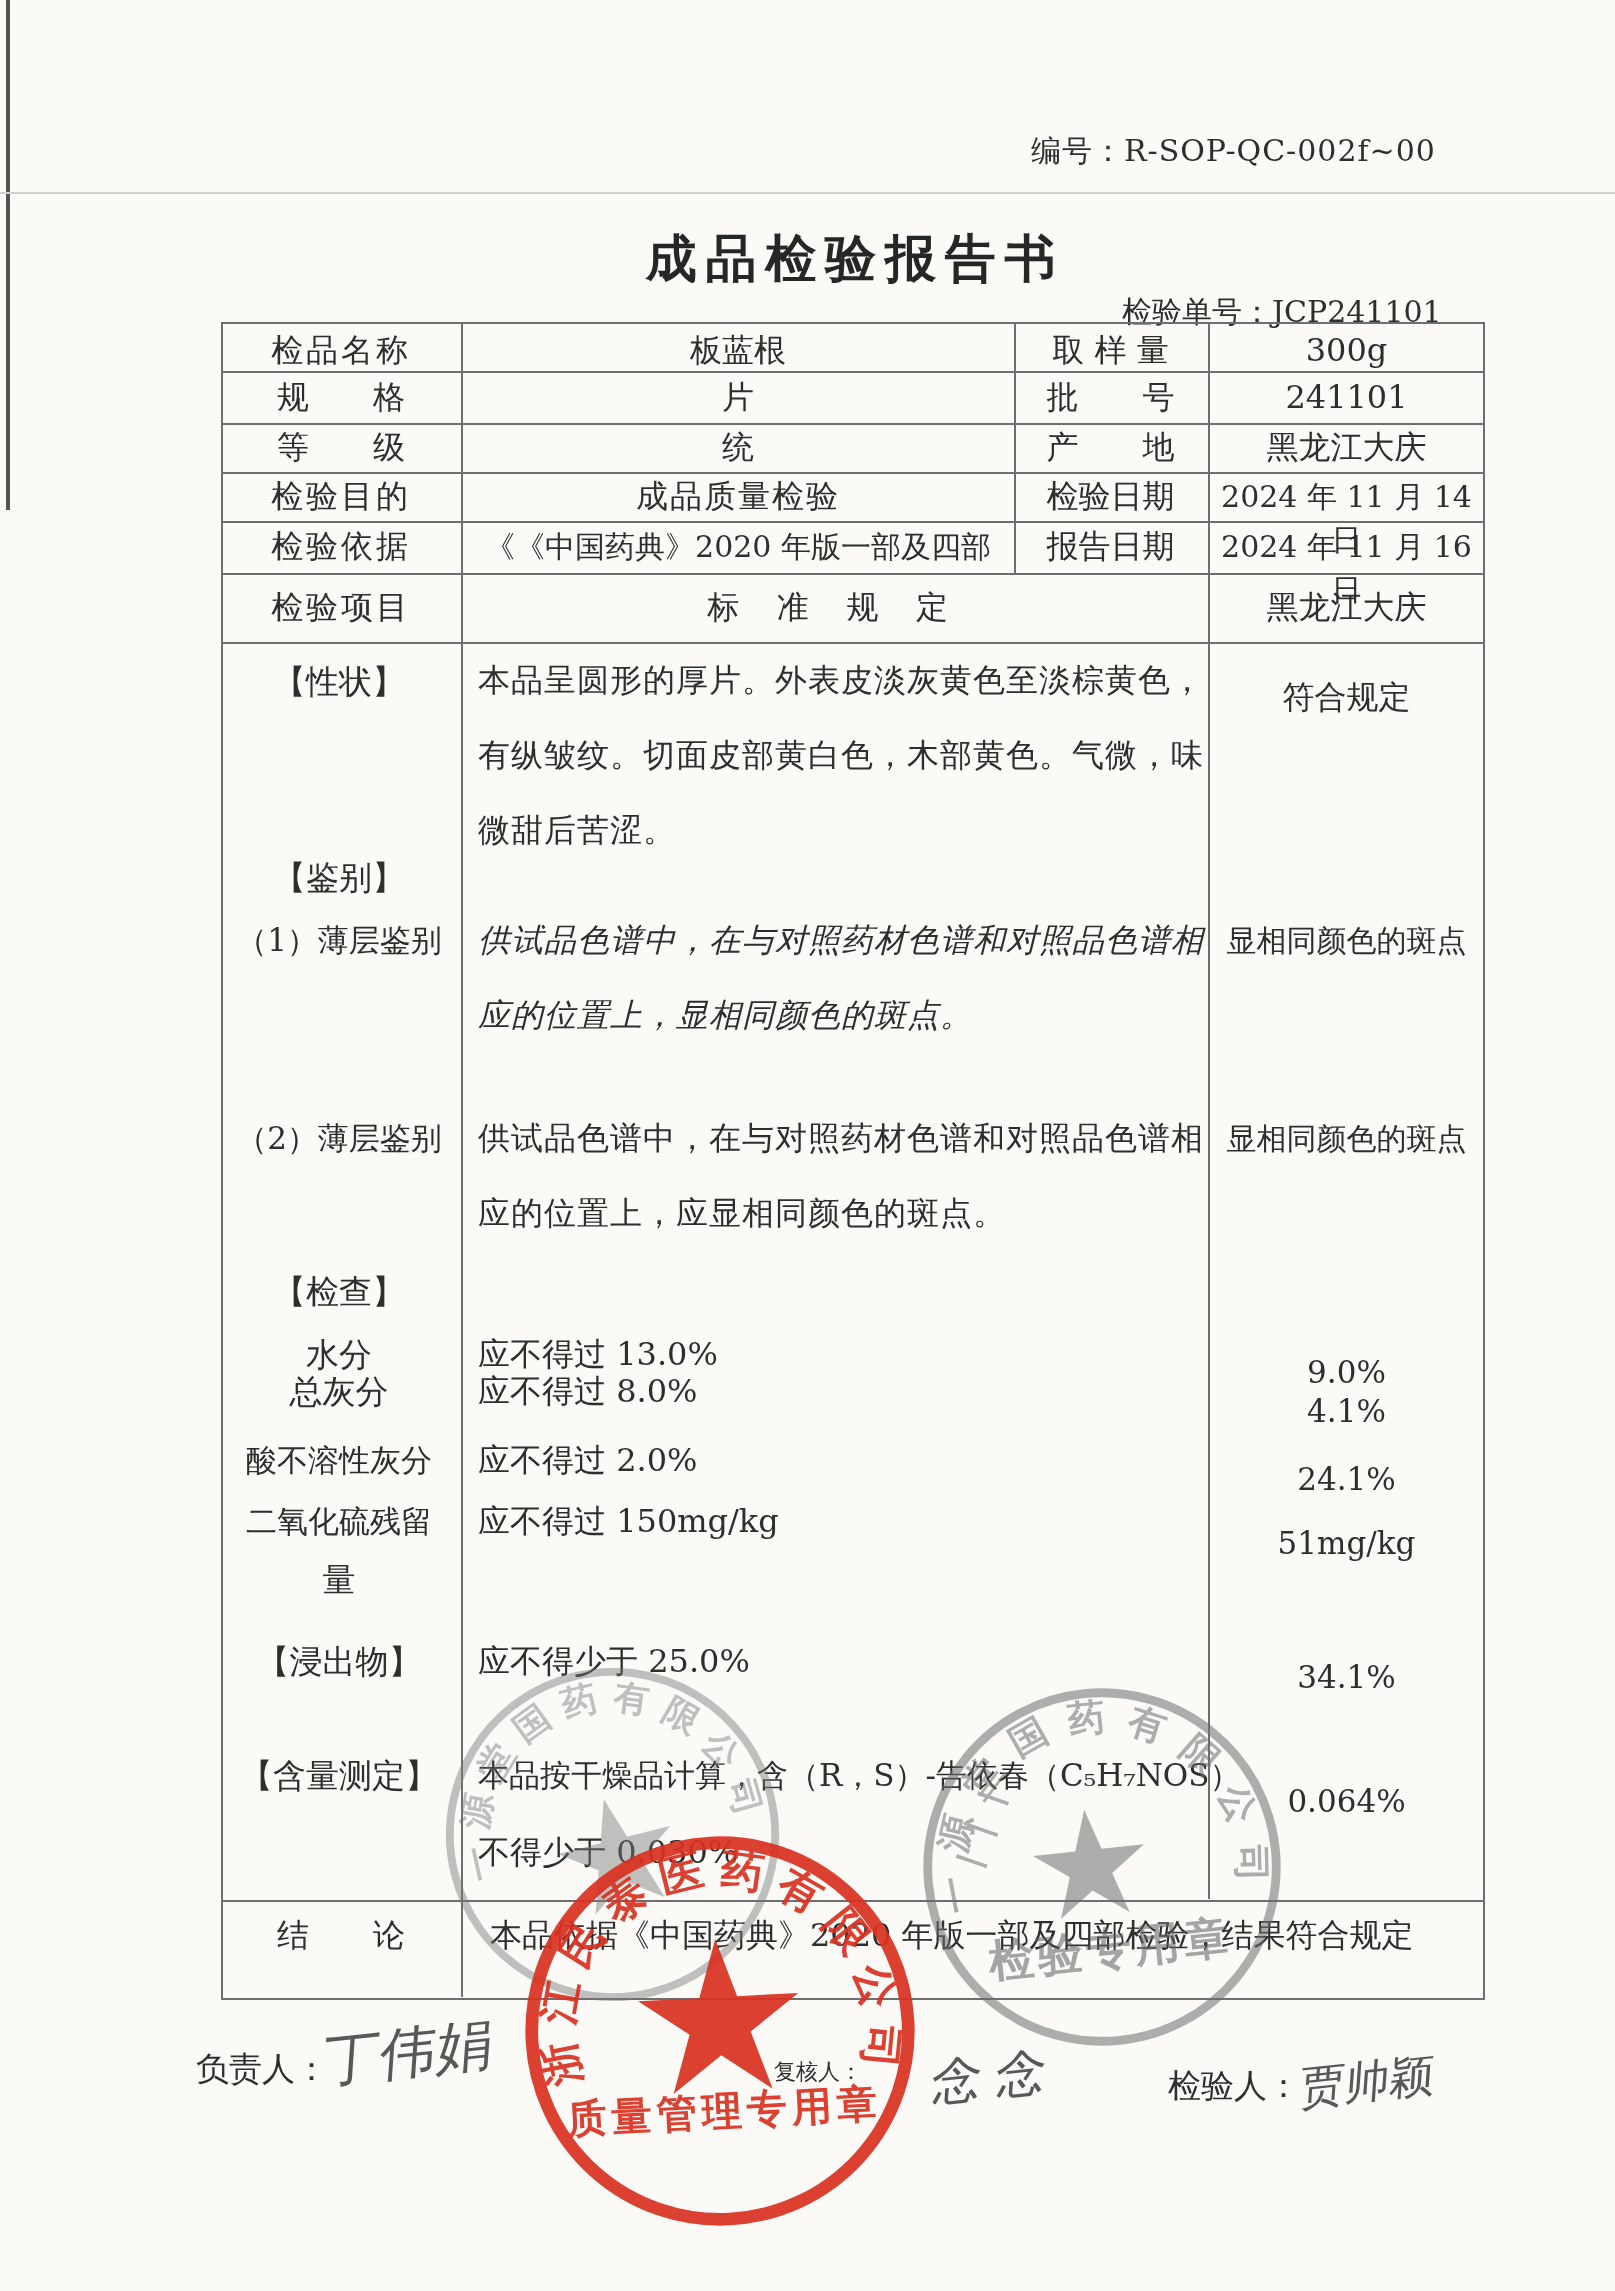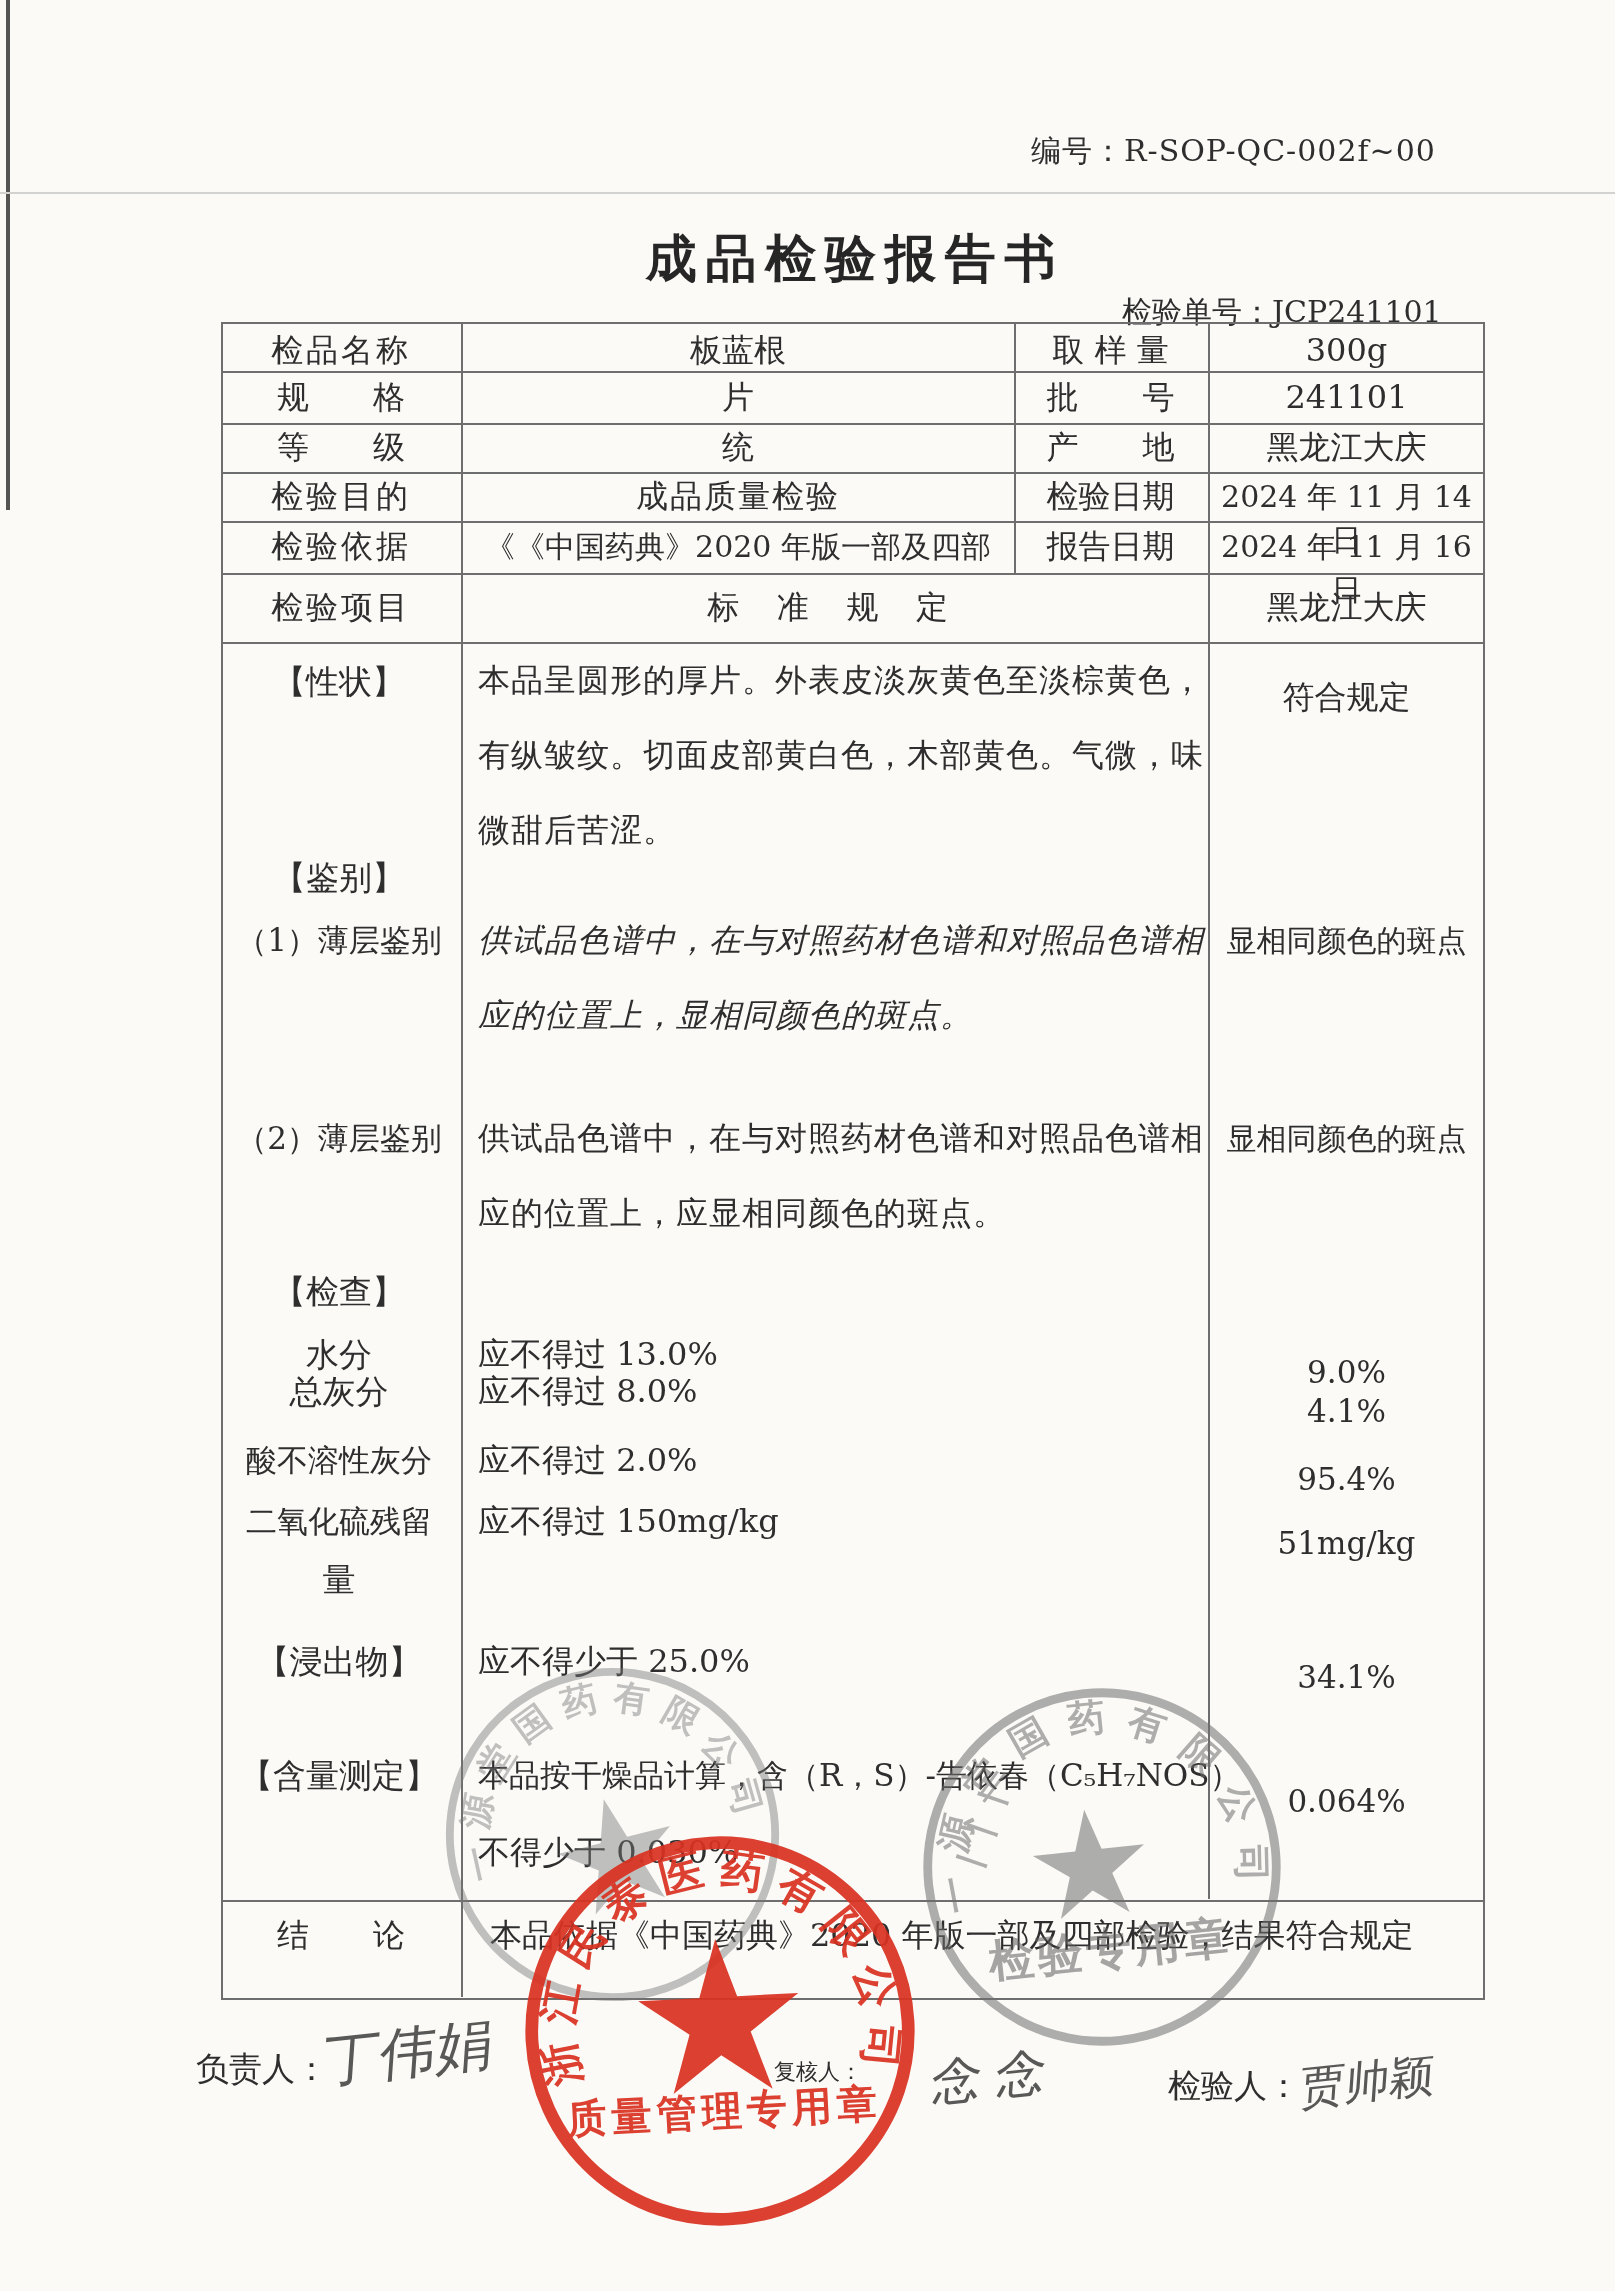--- a/index.html
+++ b/index.html
@@ -110,21 +110,21 @@
   <div class="lefttxt" style="left:478px;top:1500px;">应不得过 150mg/kg</div>
   <div class="lefttxt" style="left:478px;top:1640px;">应不得少于 25.0%</div>
   <div class="lefttxt" style="left:478px;top:1754px;font-size:31px;white-space:nowrap;">本品按干燥品计算，含（R，S）-告依春（C₅H₇NOS）</div>
   <div class="lefttxt" style="left:478px;top:1831px;">不得少于 0.030%</div>
 
   <div class="result" style="top:676px;font-size:32px;">符合规定</div>
   <div class="result" style="top:919px;font-size:30px;">显相同颜色的斑点</div>
   <div class="result" style="top:1117px;font-size:30px;">显相同颜色的斑点</div>
   <div class="result" style="top:1351px;">9.0%</div>
   <div class="result" style="top:1390px;">4.1%</div>
-  <div class="result" style="top:1458px;">95.4%</div>
+  <div class="result" style="top:1458px;">24.1%</div>
   <div class="result" style="top:1522px;">51mg/kg</div>
   <div class="result" style="top:1656px;">34.1%</div>
   <div class="result" style="top:1780px;">0.064%</div>
 
   <div class="cell" style="left:221px;top:1914px;width:240px;">结　　论</div>
   <div class="lefttxt" style="left:490px;top:1914px;white-space:nowrap;">本品依据《中国药典》2020 年版一部及四部检验，结果符合规定</div>
 
   <div class="lefttxt" style="left:196px;top:2047px;font-size:33px;">负责人：</div>
   <div class="hand" style="left:323px;top:2015px;font-size:57px;">丁伟娟</div>
   <div class="lefttxt" style="left:774px;top:2050px;font-size:22px;">复核人：</div>

